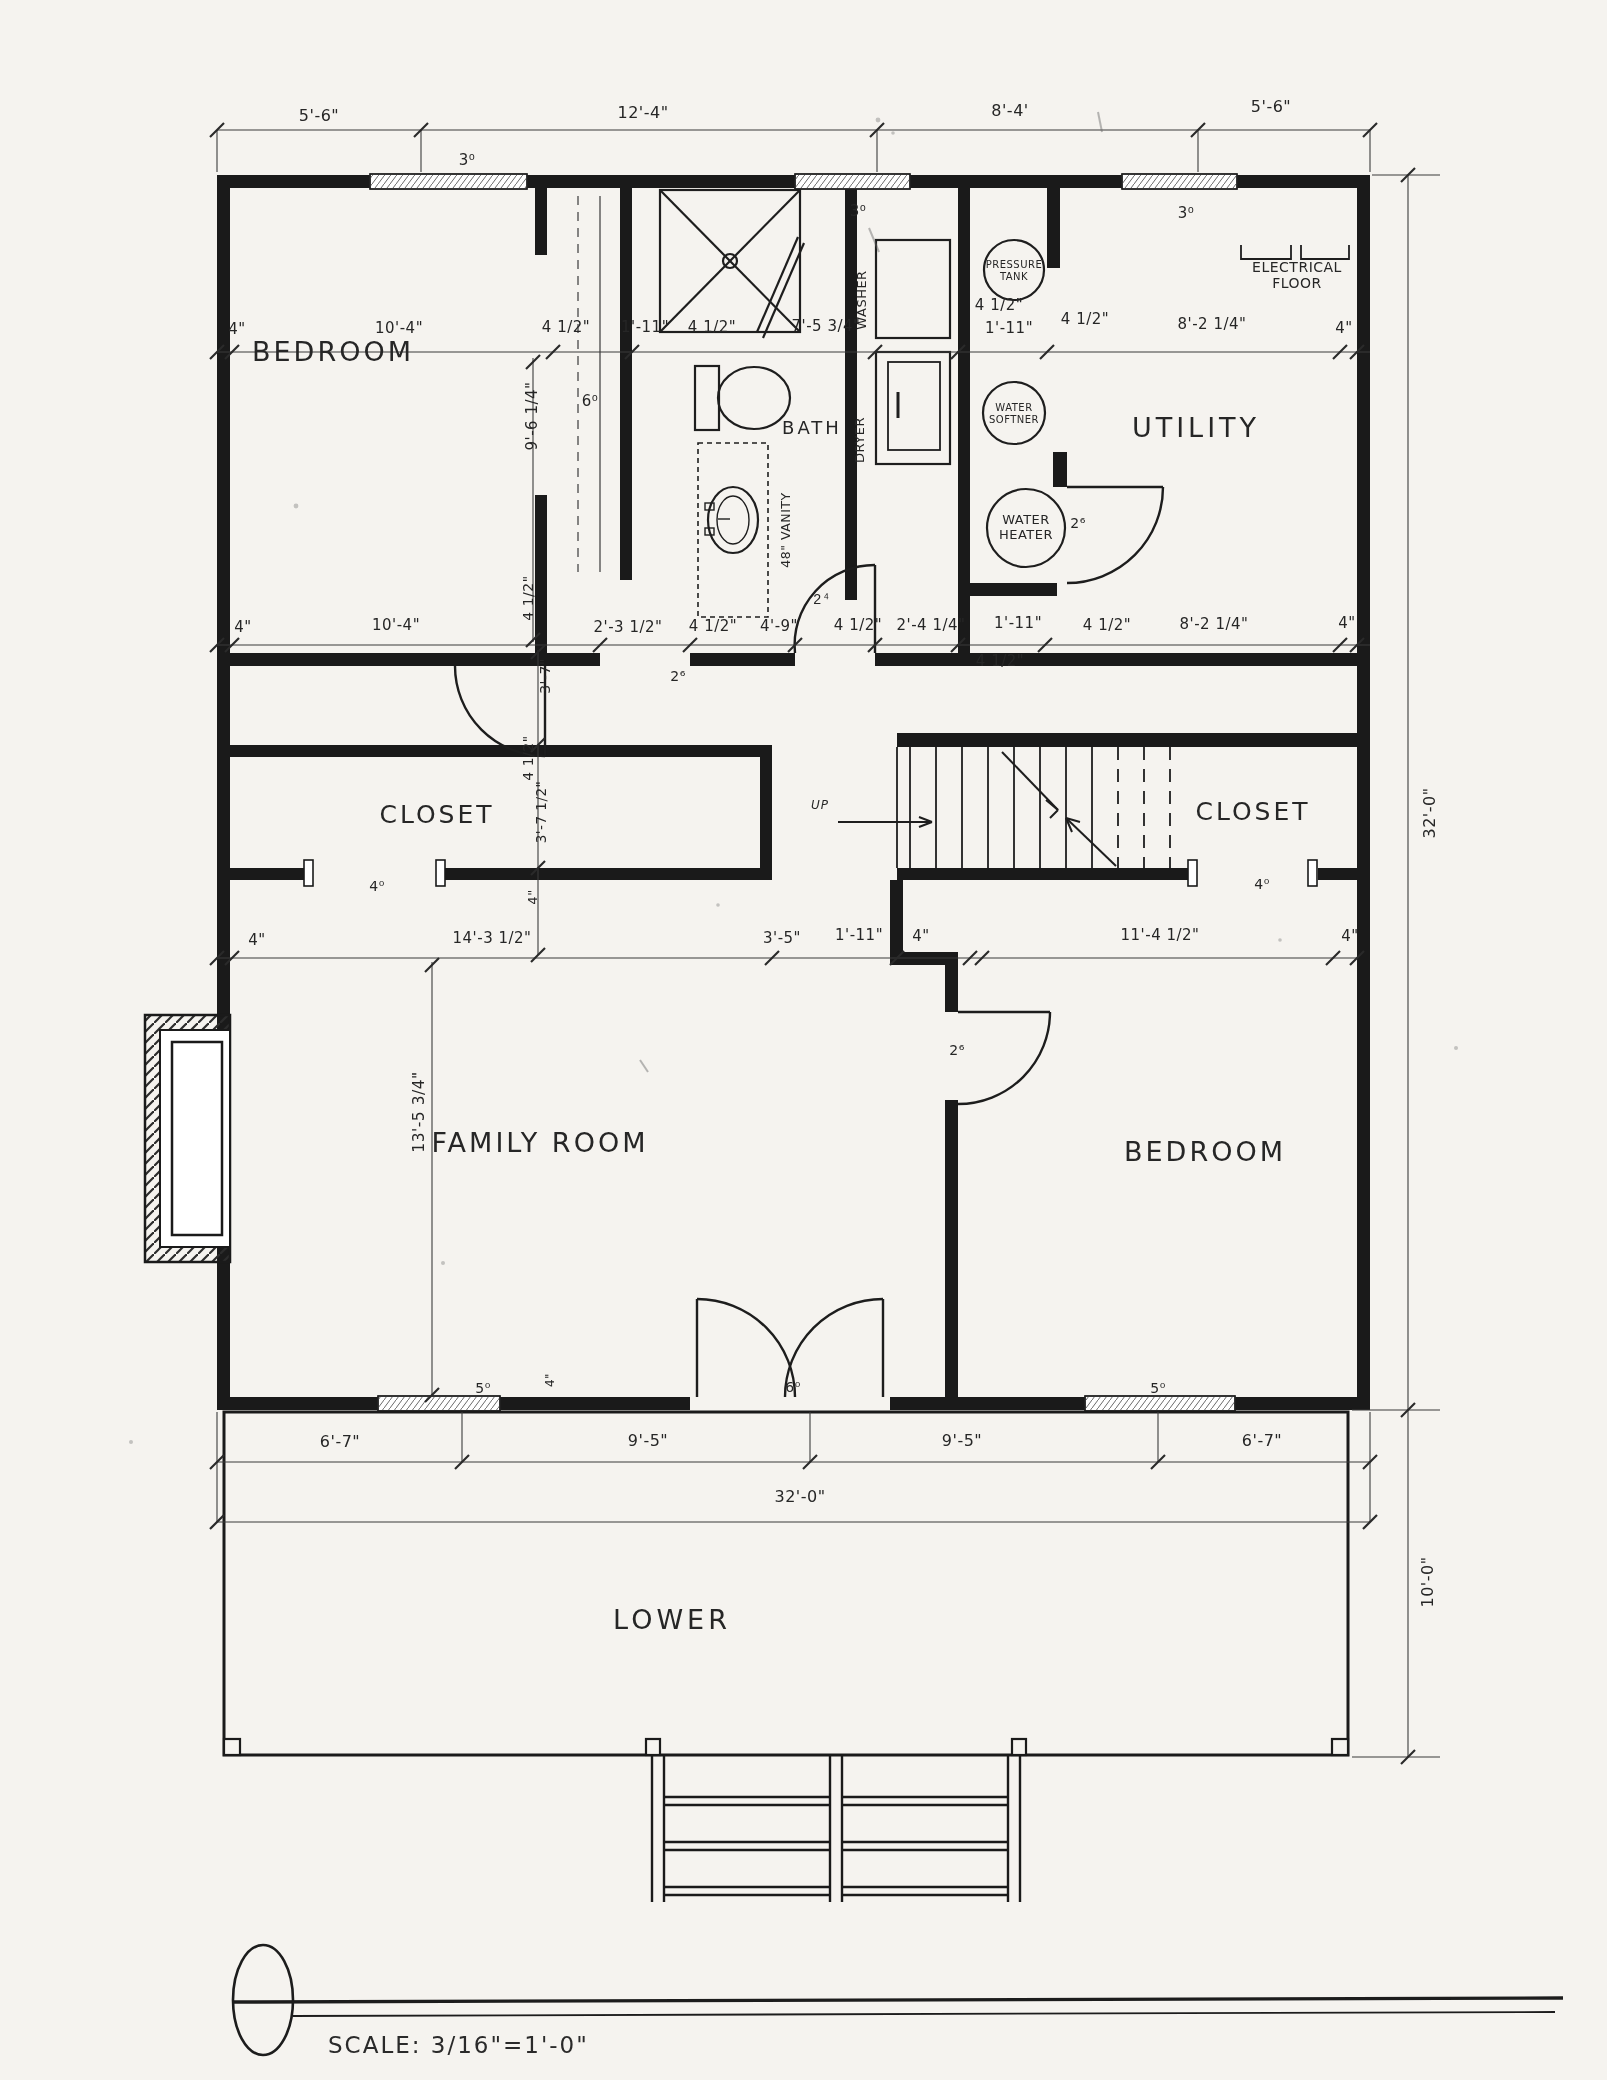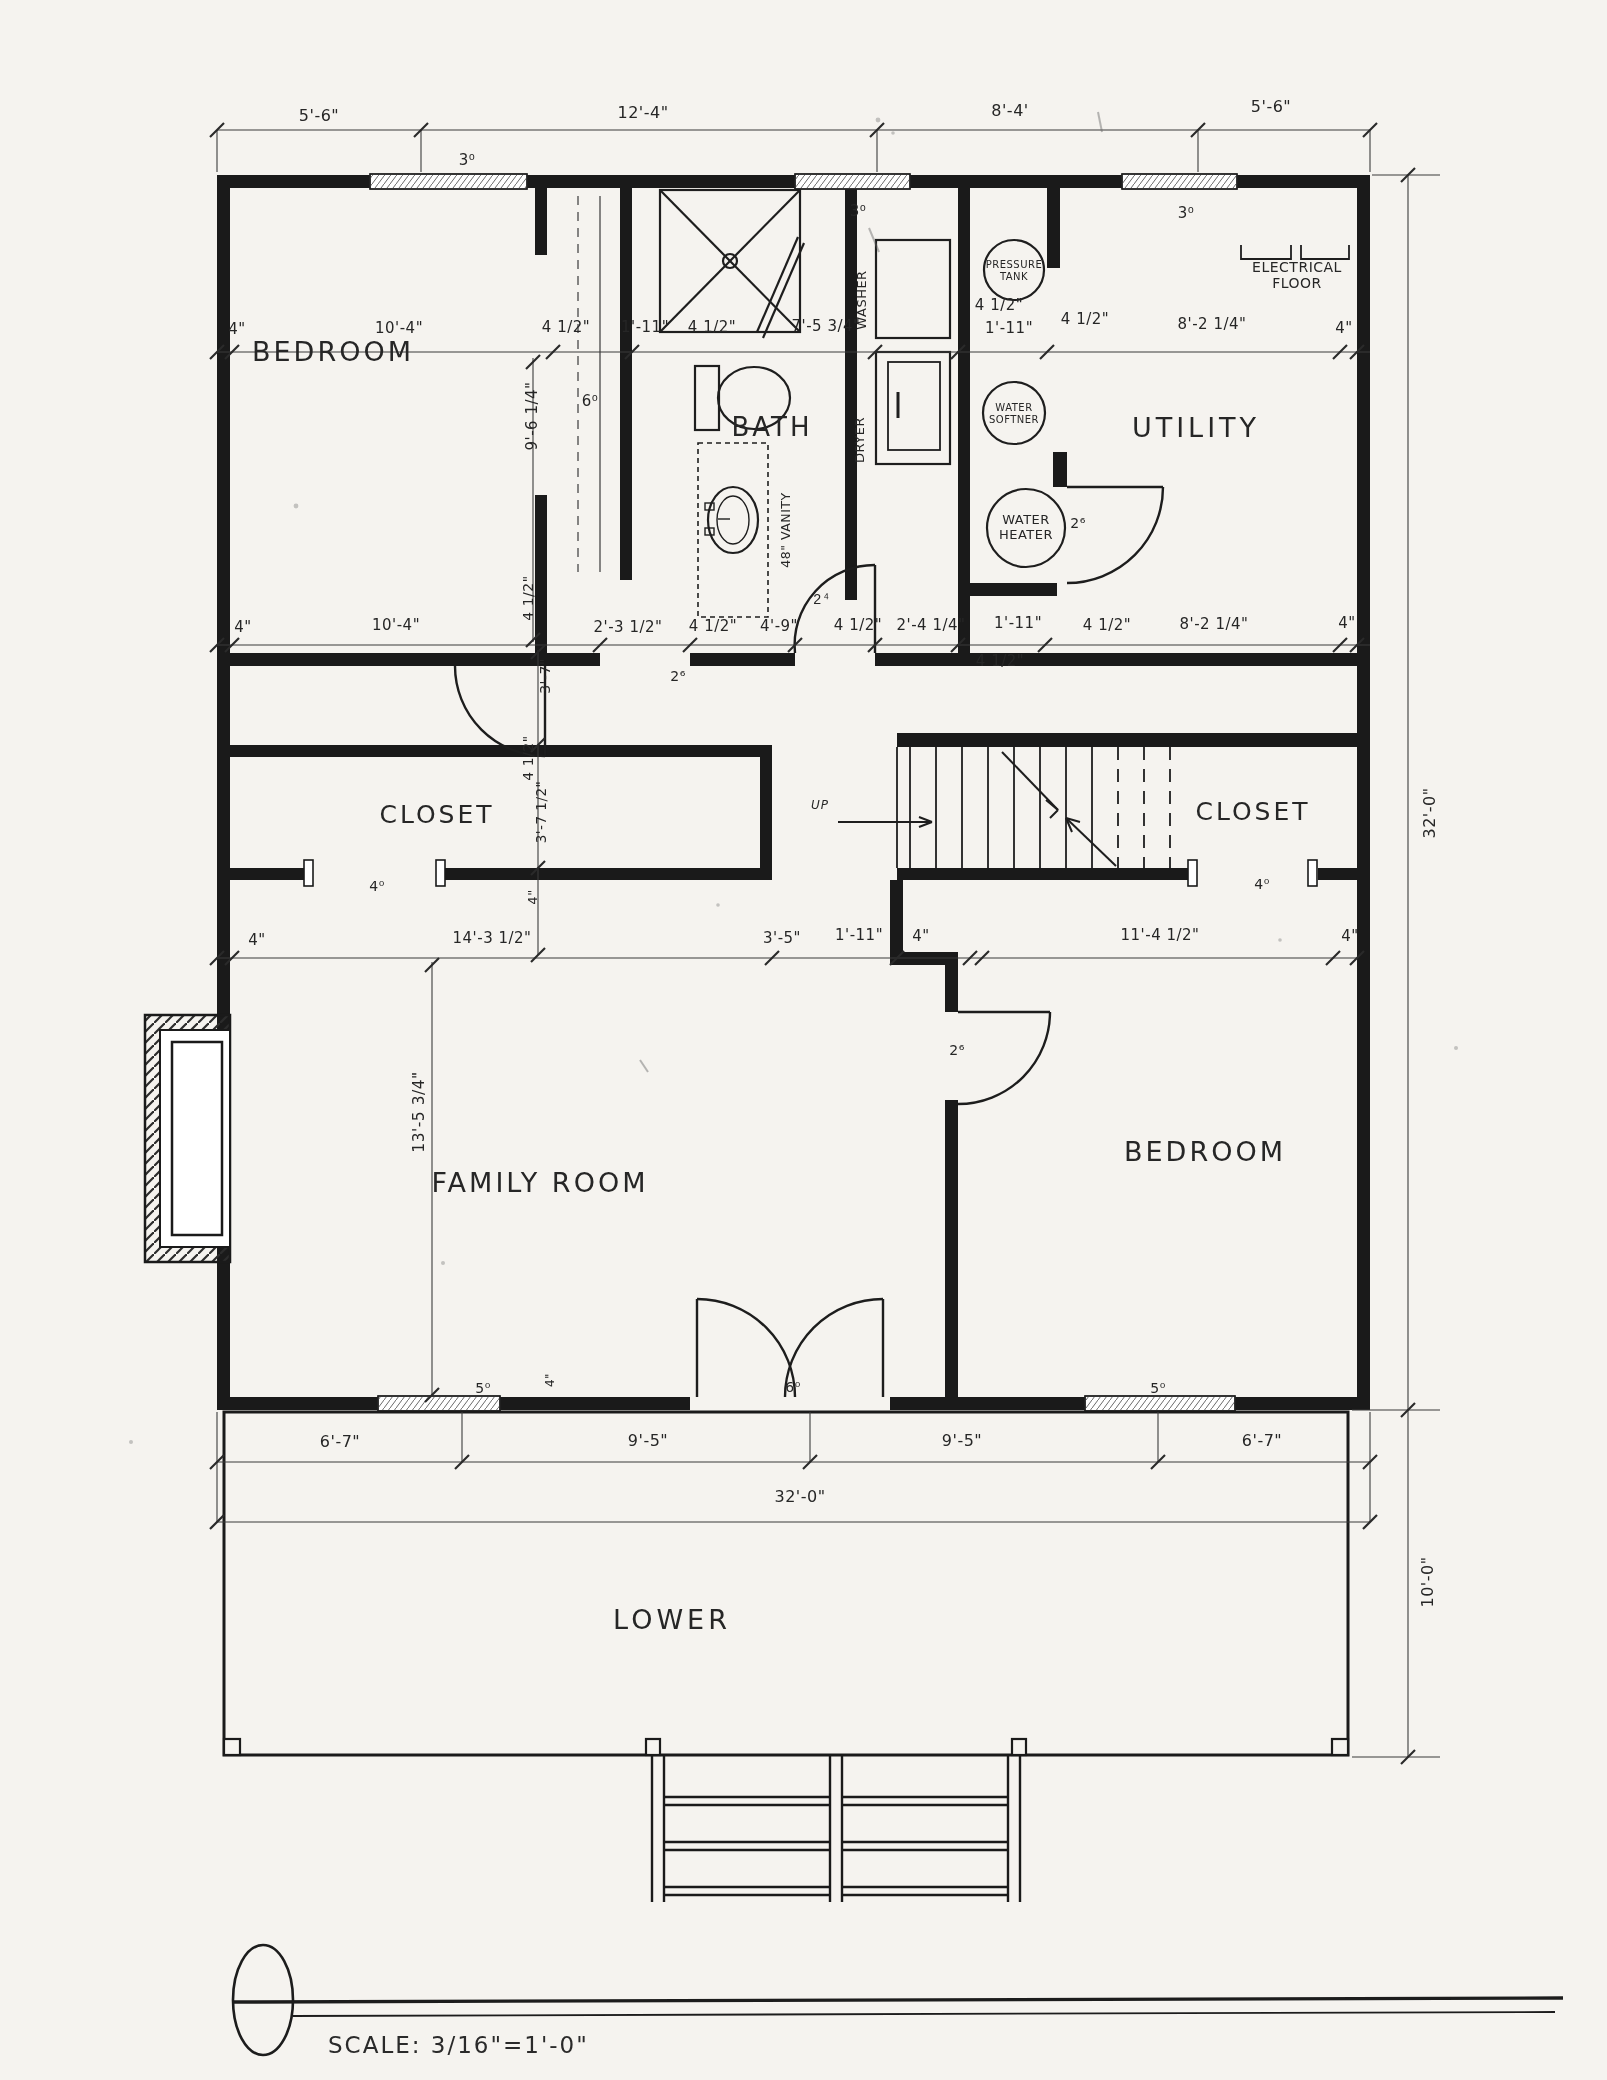--- a/index.html
+++ b/index.html
@@ -299,25 +299,25 @@
   </g>
   <g stroke="#666" opacity="0.45" stroke-width="2" fill="none">
     <path d="M869,228 l10,24"></path>
         <path d="M1098,112 l4,20"></path>
         <path d="M640,1060 l8,12"></path>
   </g>
 </svg>
 
 <div id="labels">
       <div class="ann" style="left: 333px; top: 352px; font-size: 27px; transform: translate(-50%, -50%); letter-spacing: 3px;">BEDROOM</div>
-      <div class="ann" style="left: 772px; top: 428px; font-size: 26px; transform: translate(-50%, -50%); letter-spacing: 3px;">BATH</div>
+      <div class="ann" style="left: 812px; top: 428px; font-size: 18px; transform: translate(-50%, -50%); letter-spacing: 3px;">BATH</div>
       <div class="ann" style="left: 1196px; top: 428px; font-size: 27px; transform: translate(-50%, -50%); letter-spacing: 4px;">UTILITY</div>
       <div class="ann" style="left: 437px; top: 815px; font-size: 25px; transform: translate(-50%, -50%); letter-spacing: 3px;">CLOSET</div>
       <div class="ann" style="left: 1253px; top: 812px; font-size: 25px; transform: translate(-50%, -50%); letter-spacing: 3px;">CLOSET</div>
-      <div class="ann" style="left: 540px; top: 1143px; font-size: 27px; transform: translate(-50%, -50%); letter-spacing: 3px; margin-top: 40px;">FAMILY ROOM</div>
+      <div class="ann" style="left: 540px; top: 1143px; font-size: 27px; transform: translate(-50%, -50%); letter-spacing: 3px;">FAMILY ROOM</div>
       <div class="ann" style="left: 1205px; top: 1152px; font-size: 27px; transform: translate(-50%, -50%); letter-spacing: 3px;">BEDROOM</div>
       <div class="ann" style="left: 672px; top: 1620px; font-size: 27px; transform: translate(-50%, -50%); letter-spacing: 4px;">LOWER</div>
       <div class="ann" style="left: 1014px; top: 270px; font-size: 10px; transform: translate(-50%, -50%);">PRESSURE
 TANK</div>
       <div class="ann" style="left: 1014px; top: 413px; font-size: 10px; transform: translate(-50%, -50%);">WATER
 SOFTNER</div>
       <div class="ann" style="left: 1026px; top: 528px; font-size: 13px; transform: translate(-50%, -50%);">WATER
 HEATER</div>
       <div class="ann" style="left: 1297px; top: 275px; font-size: 14px; transform: translate(-50%, -50%);">ELECTRICAL
 FLOOR</div>

